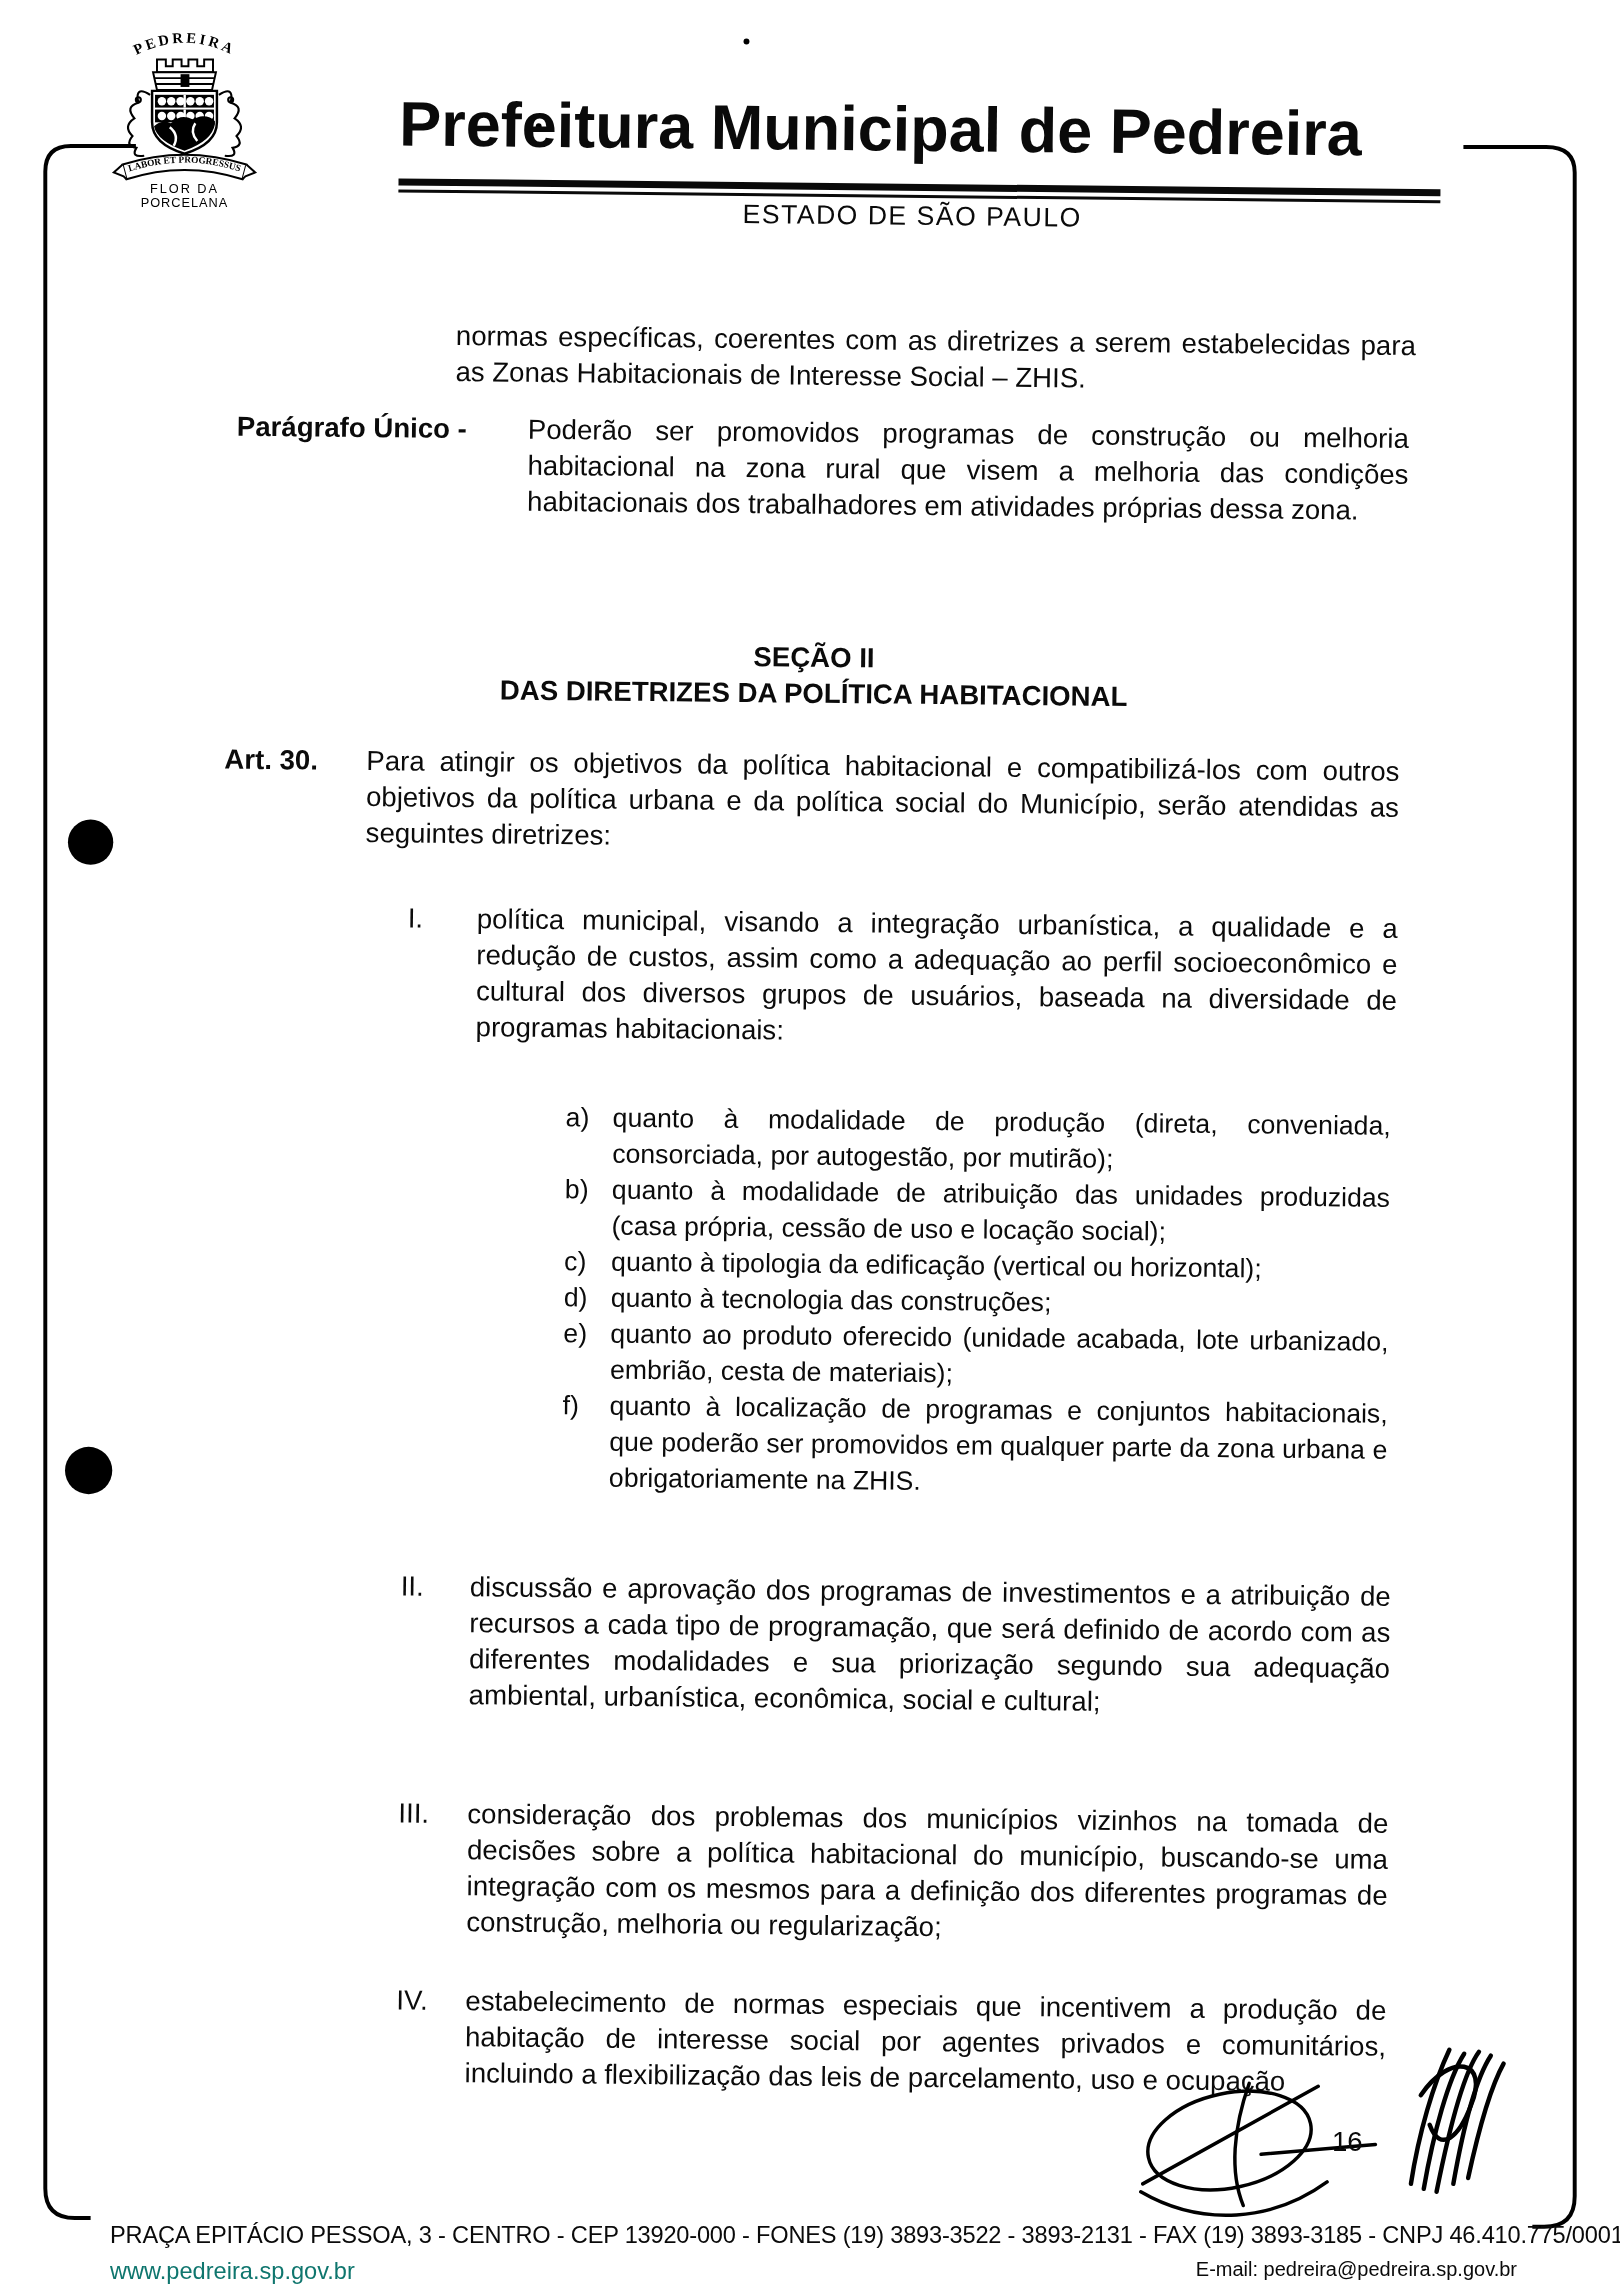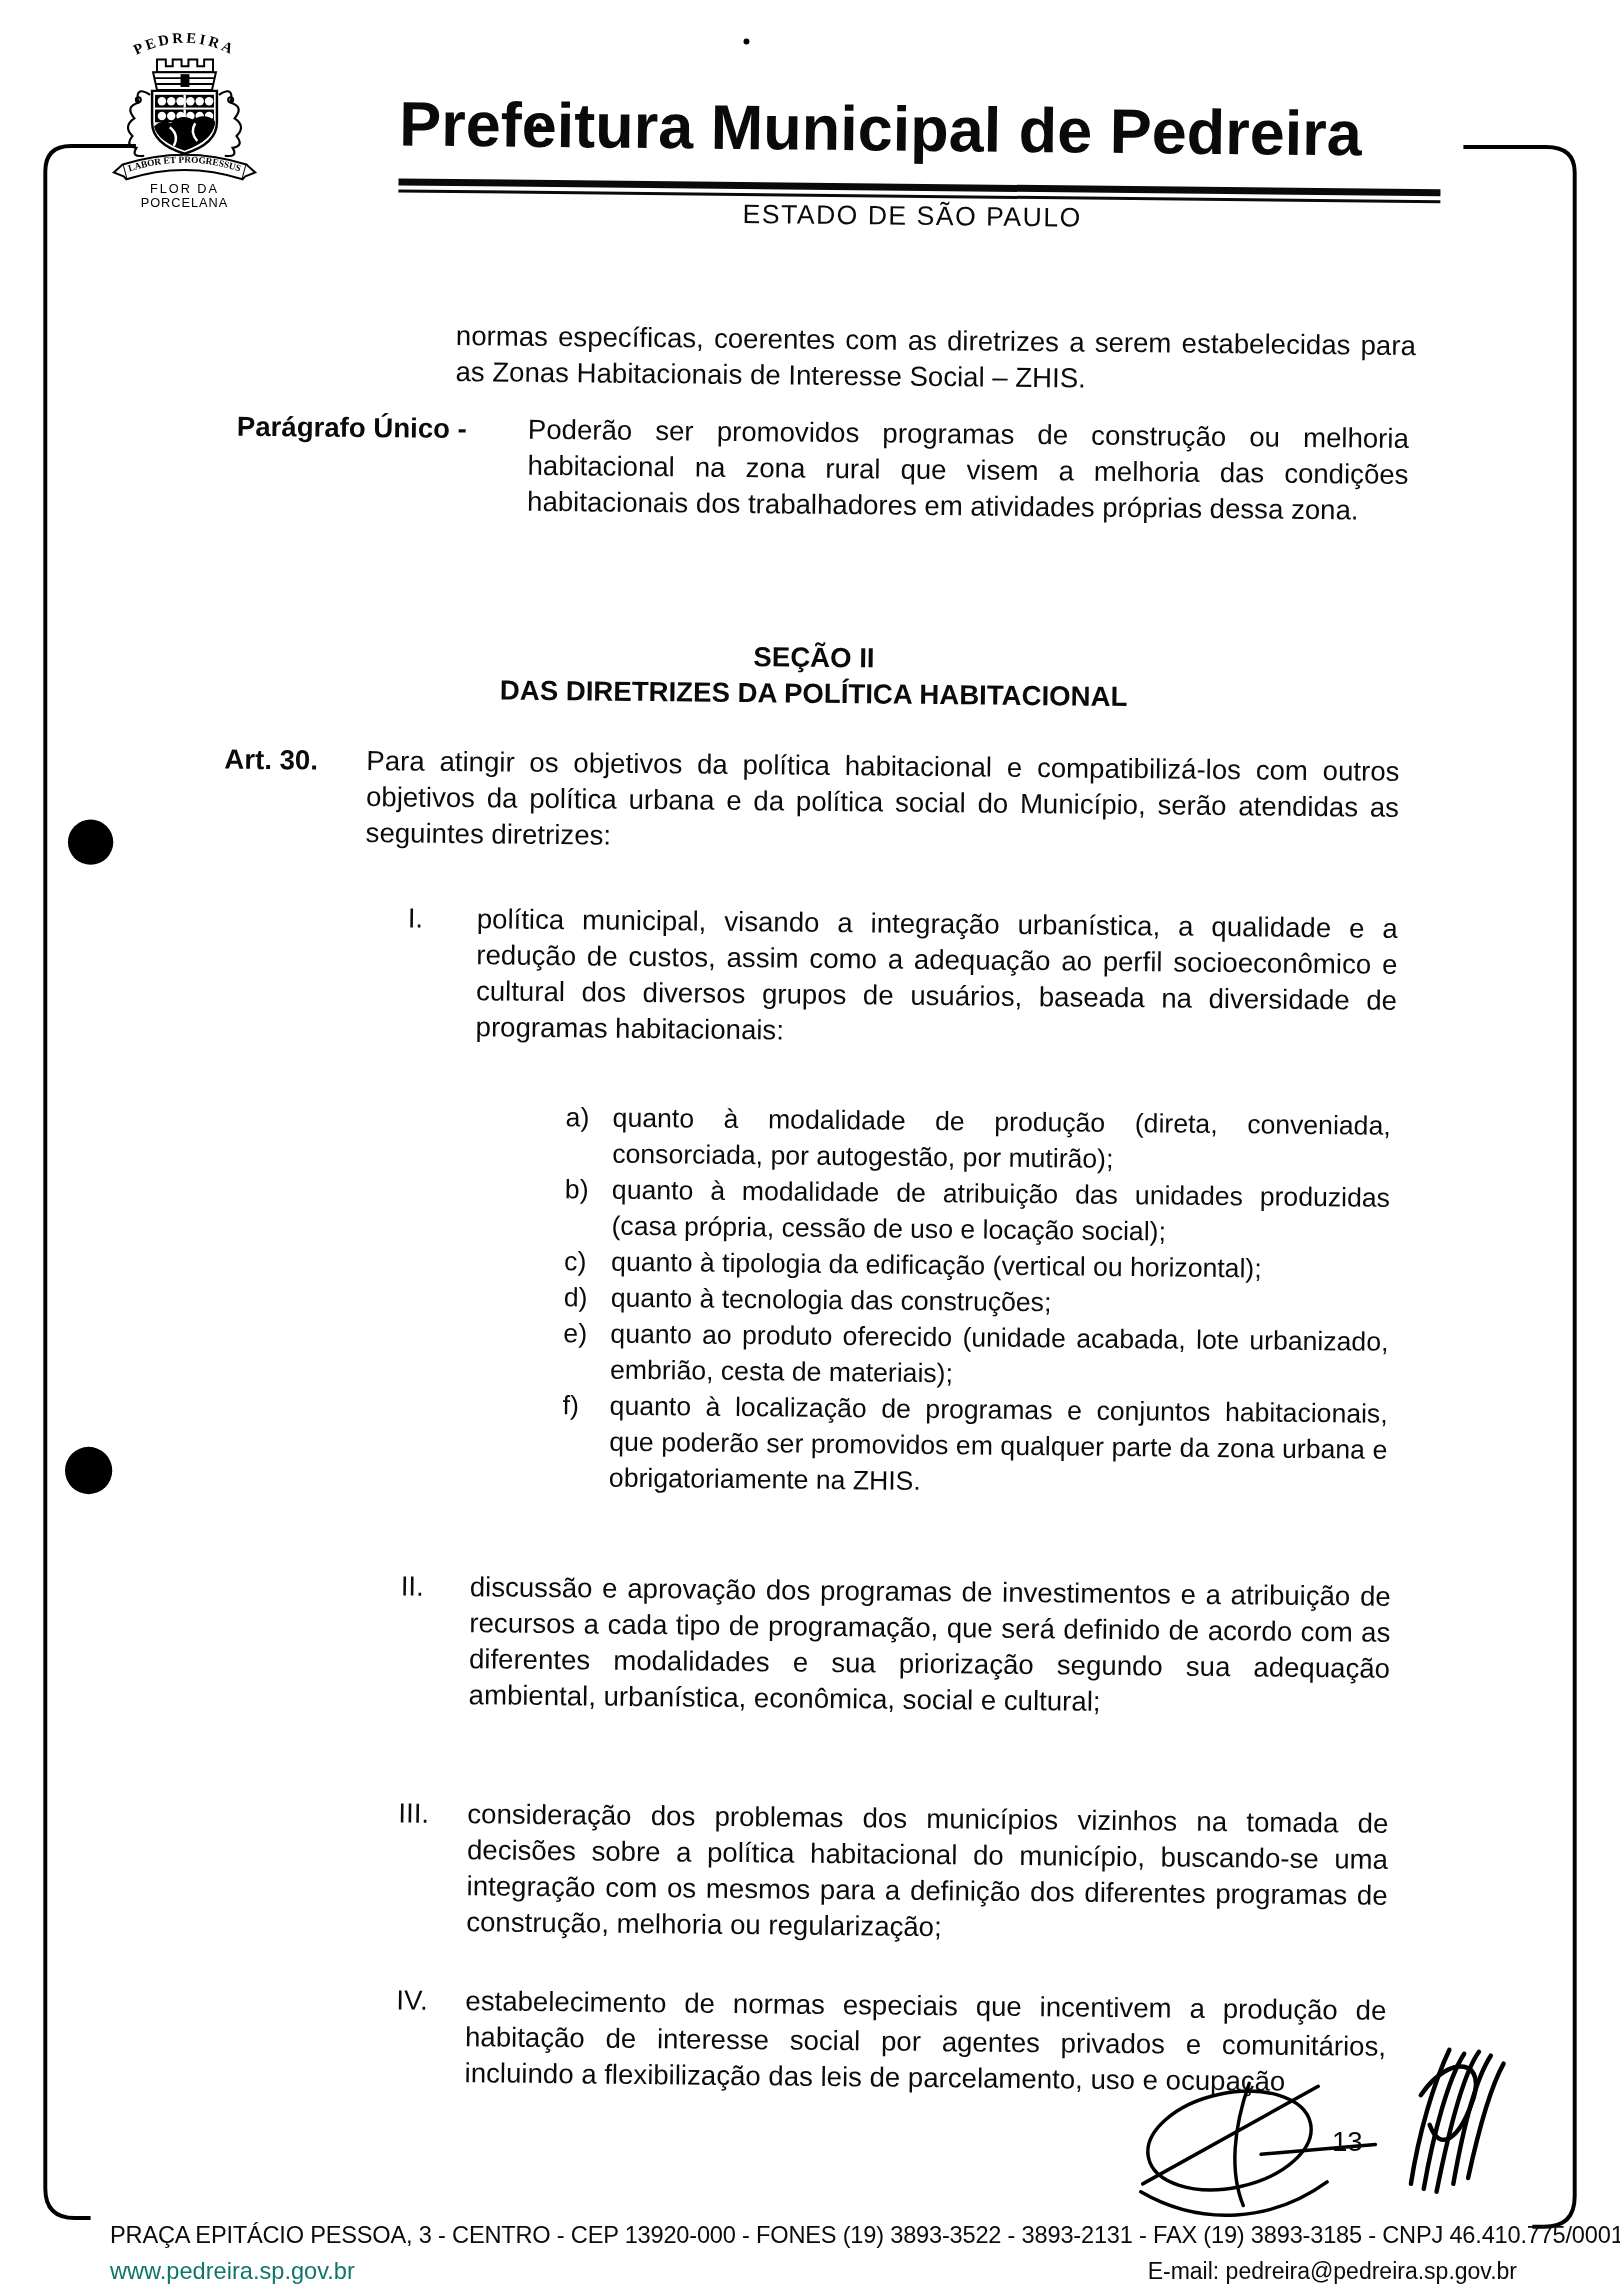--- a/index.html
+++ b/index.html
@@ -48,21 +48,21 @@
   .ritem-2{top:1569px;}
   .ritem-3{top:1796px;}
   .ritem-4{top:1983px;}
   .sublist{left:574px;top:1098px;width:825px;font-size:26.6px;}
   .subitem{display:flex;}
   .subitem .marker{width:47px;flex:0 0 47px;}
   .subitem .stxt{flex:1;}
   
   .footer1{left:110px;top:2222px;font-size:23.6px;letter-spacing:-0.2px;white-space:nowrap;color:#0a0a0a;}
   .footer-web{left:110px;top:2258px;font-size:23.6px;color:#0f766e;}
-  .footer-mail{right:103px;top:2258px;font-size:23px;color:#0a0a0a;margin-left:8px;}
+  .footer-mail{right:103px;top:2258px;font-size:20px;color:#0a0a0a;margin-left:8px;}
   .pageno{left:1332px;top:2126px;font-size:27.6px;color:#0a0a0a;}
 </style>
 </head>
 <body>
 
 <div class="page">
 
   <svg class="abs" style="left:0;top:0" width="1620" height="2293" viewBox="0 0 1645 2328">
     <path d="M138,148 L72,148 Q46,148 46,174 L46,2222 Q46,2252 76,2252 L92,2252" fill="none" stroke="#000" stroke-width="4"></path>
     <path d="M1486,149 L1570,149 Q1599,149 1599,175 L1599,2230 Q1599,2261 1568,2261 L1556,2261" fill="none" stroke="#000" stroke-width="4"></path>
@@ -218,20 +218,20 @@
     </g>
     <g fill="none" stroke="#000" stroke-width="4.5" stroke-linecap="round">
       <path d="M292,152 C300,100 315,50 331,16"></path>
       <path d="M305,157 C315,100 330,45 346,20"></path>
       <path d="M318,160 C330,100 345,40 361,18"></path>
       <path d="M335,152 C345,95 358,45 373,22"></path>
       <path d="M350,146 C360,100 372,55 386,30"></path>
       <path d="M302,62 C332,18 372,26 353,72 C341,104 322,122 311,92"></path>
     </g>
   </svg>
-  <div class="abs pageno">13</div>
+  <div class="abs pageno">16</div>
 
   <div class="abs footer1">PRAÇA EPITÁCIO PESSOA, 3 - CENTRO - CEP 13920-000 - FONES (19) 3893-3522 - 3893-2131 - FAX (19) 3893-3185 - CNPJ 46.410.775/0001-36</div>
   <div class="abs footer-web">www.pedreira.sp.gov.br</div>
   <div class="abs footer-mail">E-mail: pedreira@pedreira.sp.gov.br</div>
 
 </div>
 
 
 </body></html>

